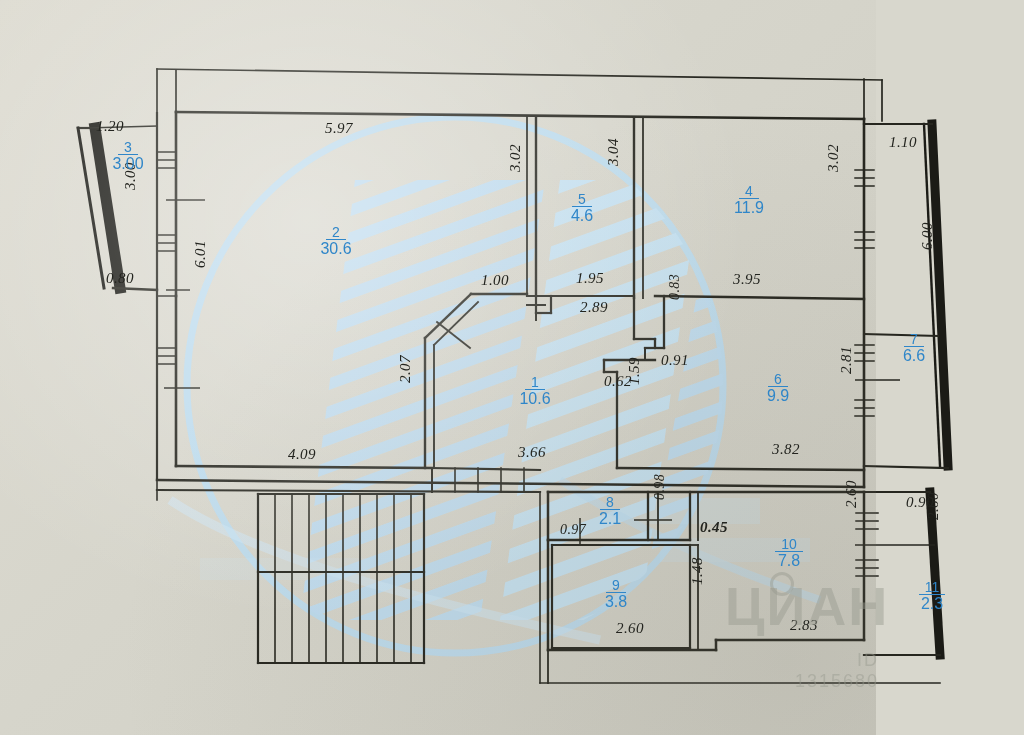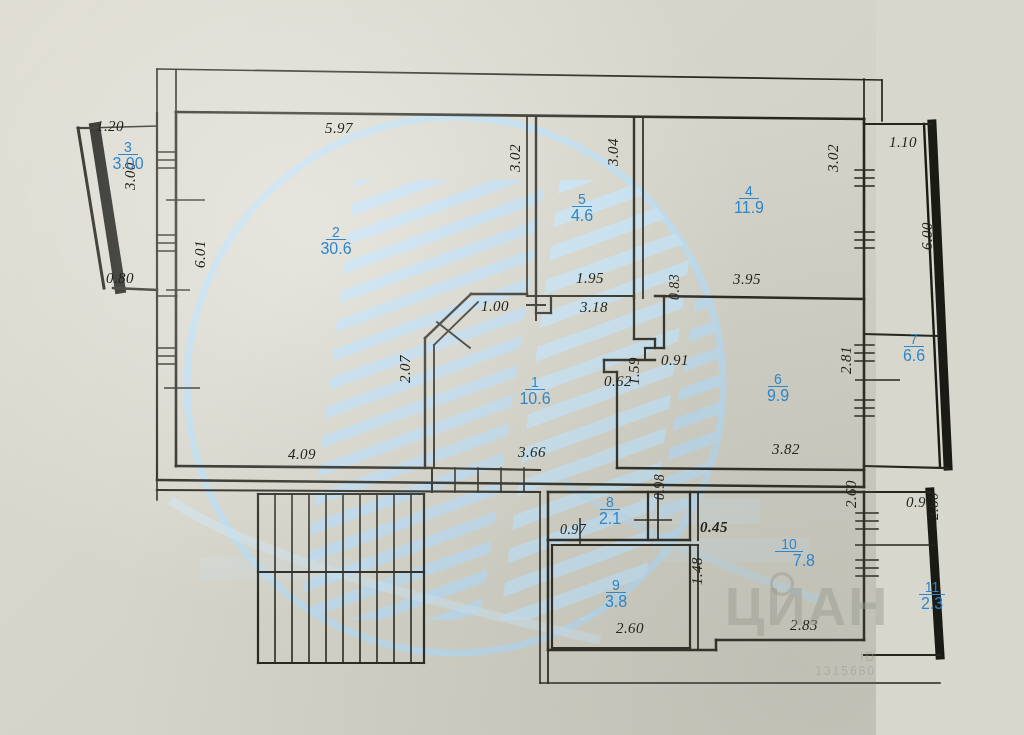--- a/index.html
+++ b/index.html
@@ -271,25 +271,25 @@
 
   <div id="paper-tint"></div>
 
   <div class="dim" style="left:96px;top:118px;">1.20</div>
   <div class="dim" style="left:122px;top:190px;transform:rotate(-90deg);transform-origin:left top;">3.00</div>
   <div class="dim" style="left:106px;top:270px;">0.80</div>
   <div class="dim" style="left:192px;top:268px;transform:rotate(-90deg);transform-origin:left top;">6.01</div>
 
   <div class="dim" style="left:325px;top:120px;">5.97</div>
   <div class="dim" style="left:507px;top:172px;transform:rotate(-90deg);transform-origin:left top;">3.02</div>
-  <div class="dim" style="left:481px;top:272px;margin-top:26px;">1.00</div>
+  <div class="dim" style="left:481px;top:272px;">1.00</div>
 
   <div class="dim" style="left:605px;top:166px;transform:rotate(-90deg);transform-origin:left top;">3.04</div>
   <div class="dim" style="left:576px;top:270px;">1.95</div>
-  <div class="dim" style="left:580px;top:299px;">3.18</div>
+  <div class="dim" style="left:580px;top:299px;">2.89</div>
   <div class="dim" style="left:667px;top:300px;transform:rotate(-90deg);transform-origin:left top;font-size:14px;">0.83</div>
   <div class="dim" style="left:661px;top:352px;">0.91</div>
 
   <div class="dim" style="left:825px;top:172px;transform:rotate(-90deg);transform-origin:left top;">3.02</div>
   <div class="dim" style="left:733px;top:271px;">3.95</div>
 
   <div class="dim" style="left:889px;top:134px;">1.10</div>
   <div class="dim" style="left:919px;top:250px;transform:rotate(-90deg);transform-origin:left top;">6.00</div>
 
   <div class="dim" style="left:604px;top:373px;">0.62</div>
@@ -351,27 +351,27 @@
   <div class="roomlbl" style="left:588px;top:495px;width:44px;">
     <span class="num">8</span>
     <span class="area">2.1</span>
   </div>
 
   <div class="roomlbl" style="left:592px;top:578px;width:48px;">
     <span class="num">9</span>
     <span class="area">3.8</span>
   </div>
 
-  <div class="roomlbl" style="left:763px;top:537px;width:52px;text-align:right;">
+  <div class="roomlbl" style="left:763px;top:537px;width:52px;">
     <span class="num">10</span>
     <span class="area">7.8</span>
   </div>
 
   <div class="roomlbl" style="left:911px;top:580px;width:42px;">
     <span class="num">11</span>
     <span class="area">2.3</span>
   </div>
 
   <div class="wm-txt" style="left:725px;top:575px;font-size:54px;font-weight:700;">ЦИАН</div>
-  <div class="wm-txt" style="left:795px;top:650px;font-size:12px;">ID 1315680</div>
+  <div class="wm-txt" style="left:795px;top:650px;font-size:18px;">ID 1315680</div>
   <div style="position:absolute;left:770px;top:572px;width:18px;height:18px;border-radius:50%;border:3px solid rgba(150,152,142,0.45);"></div>
 
 </div>
 
 </body></html>

